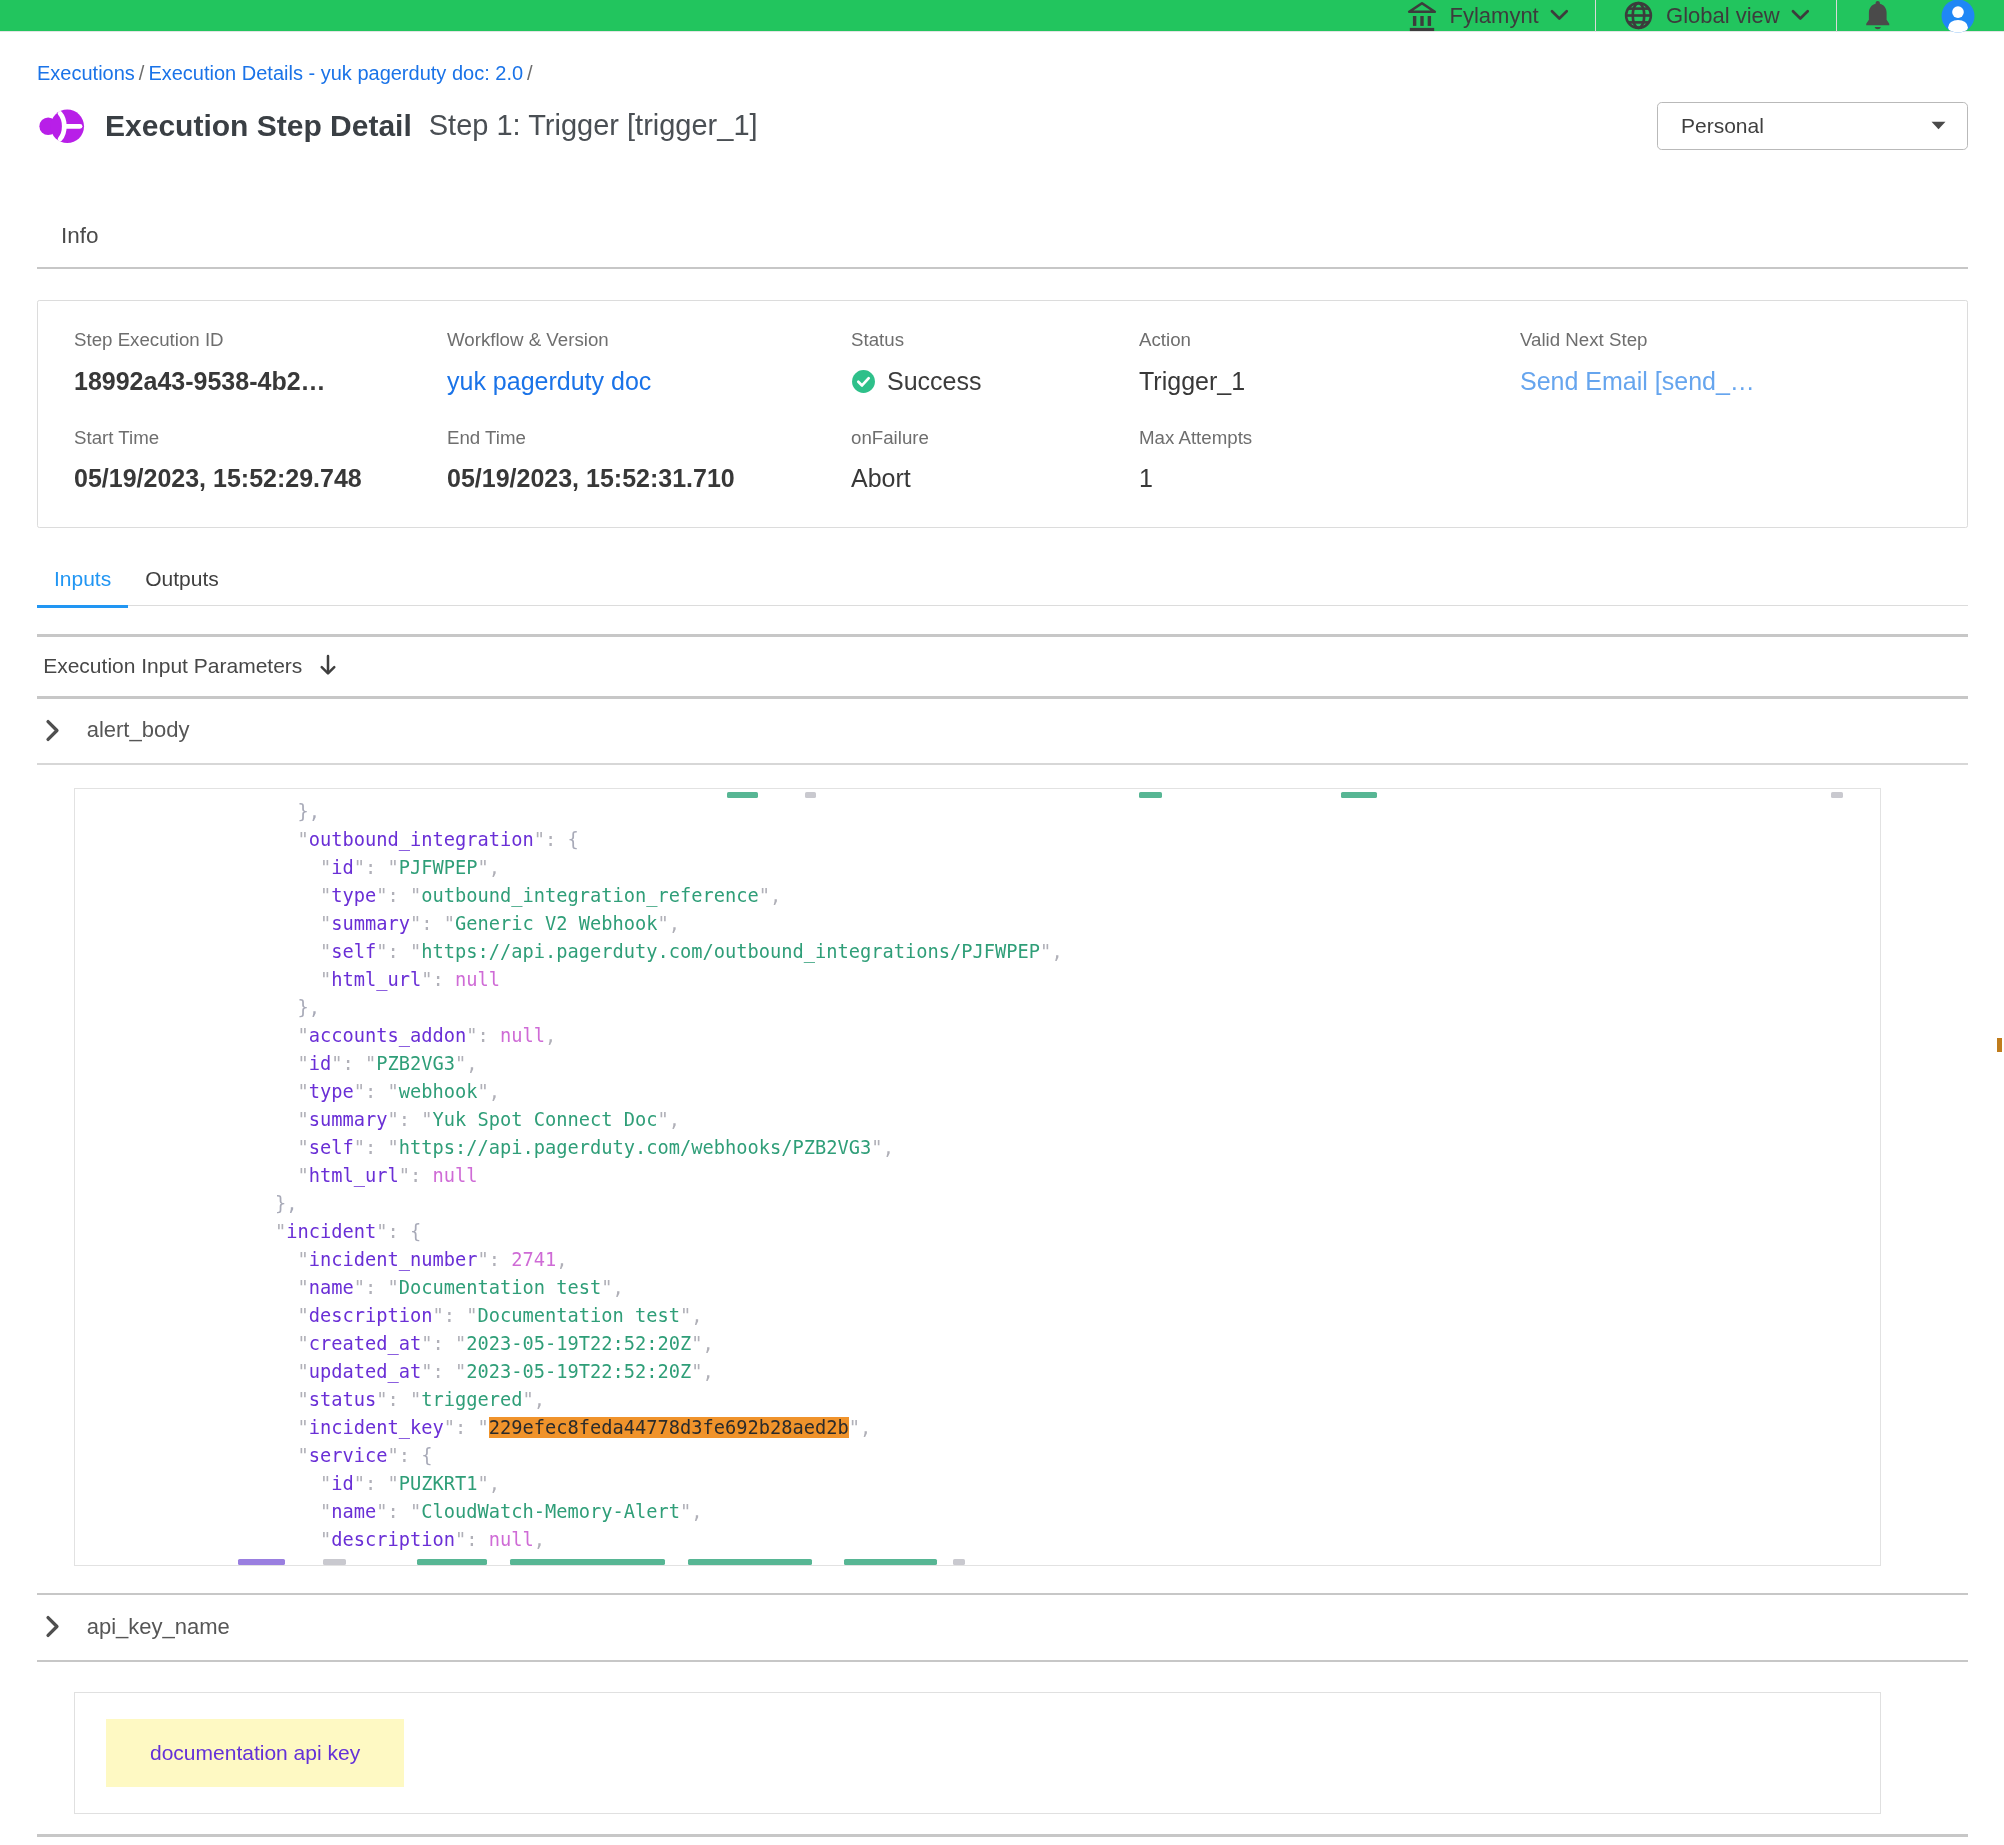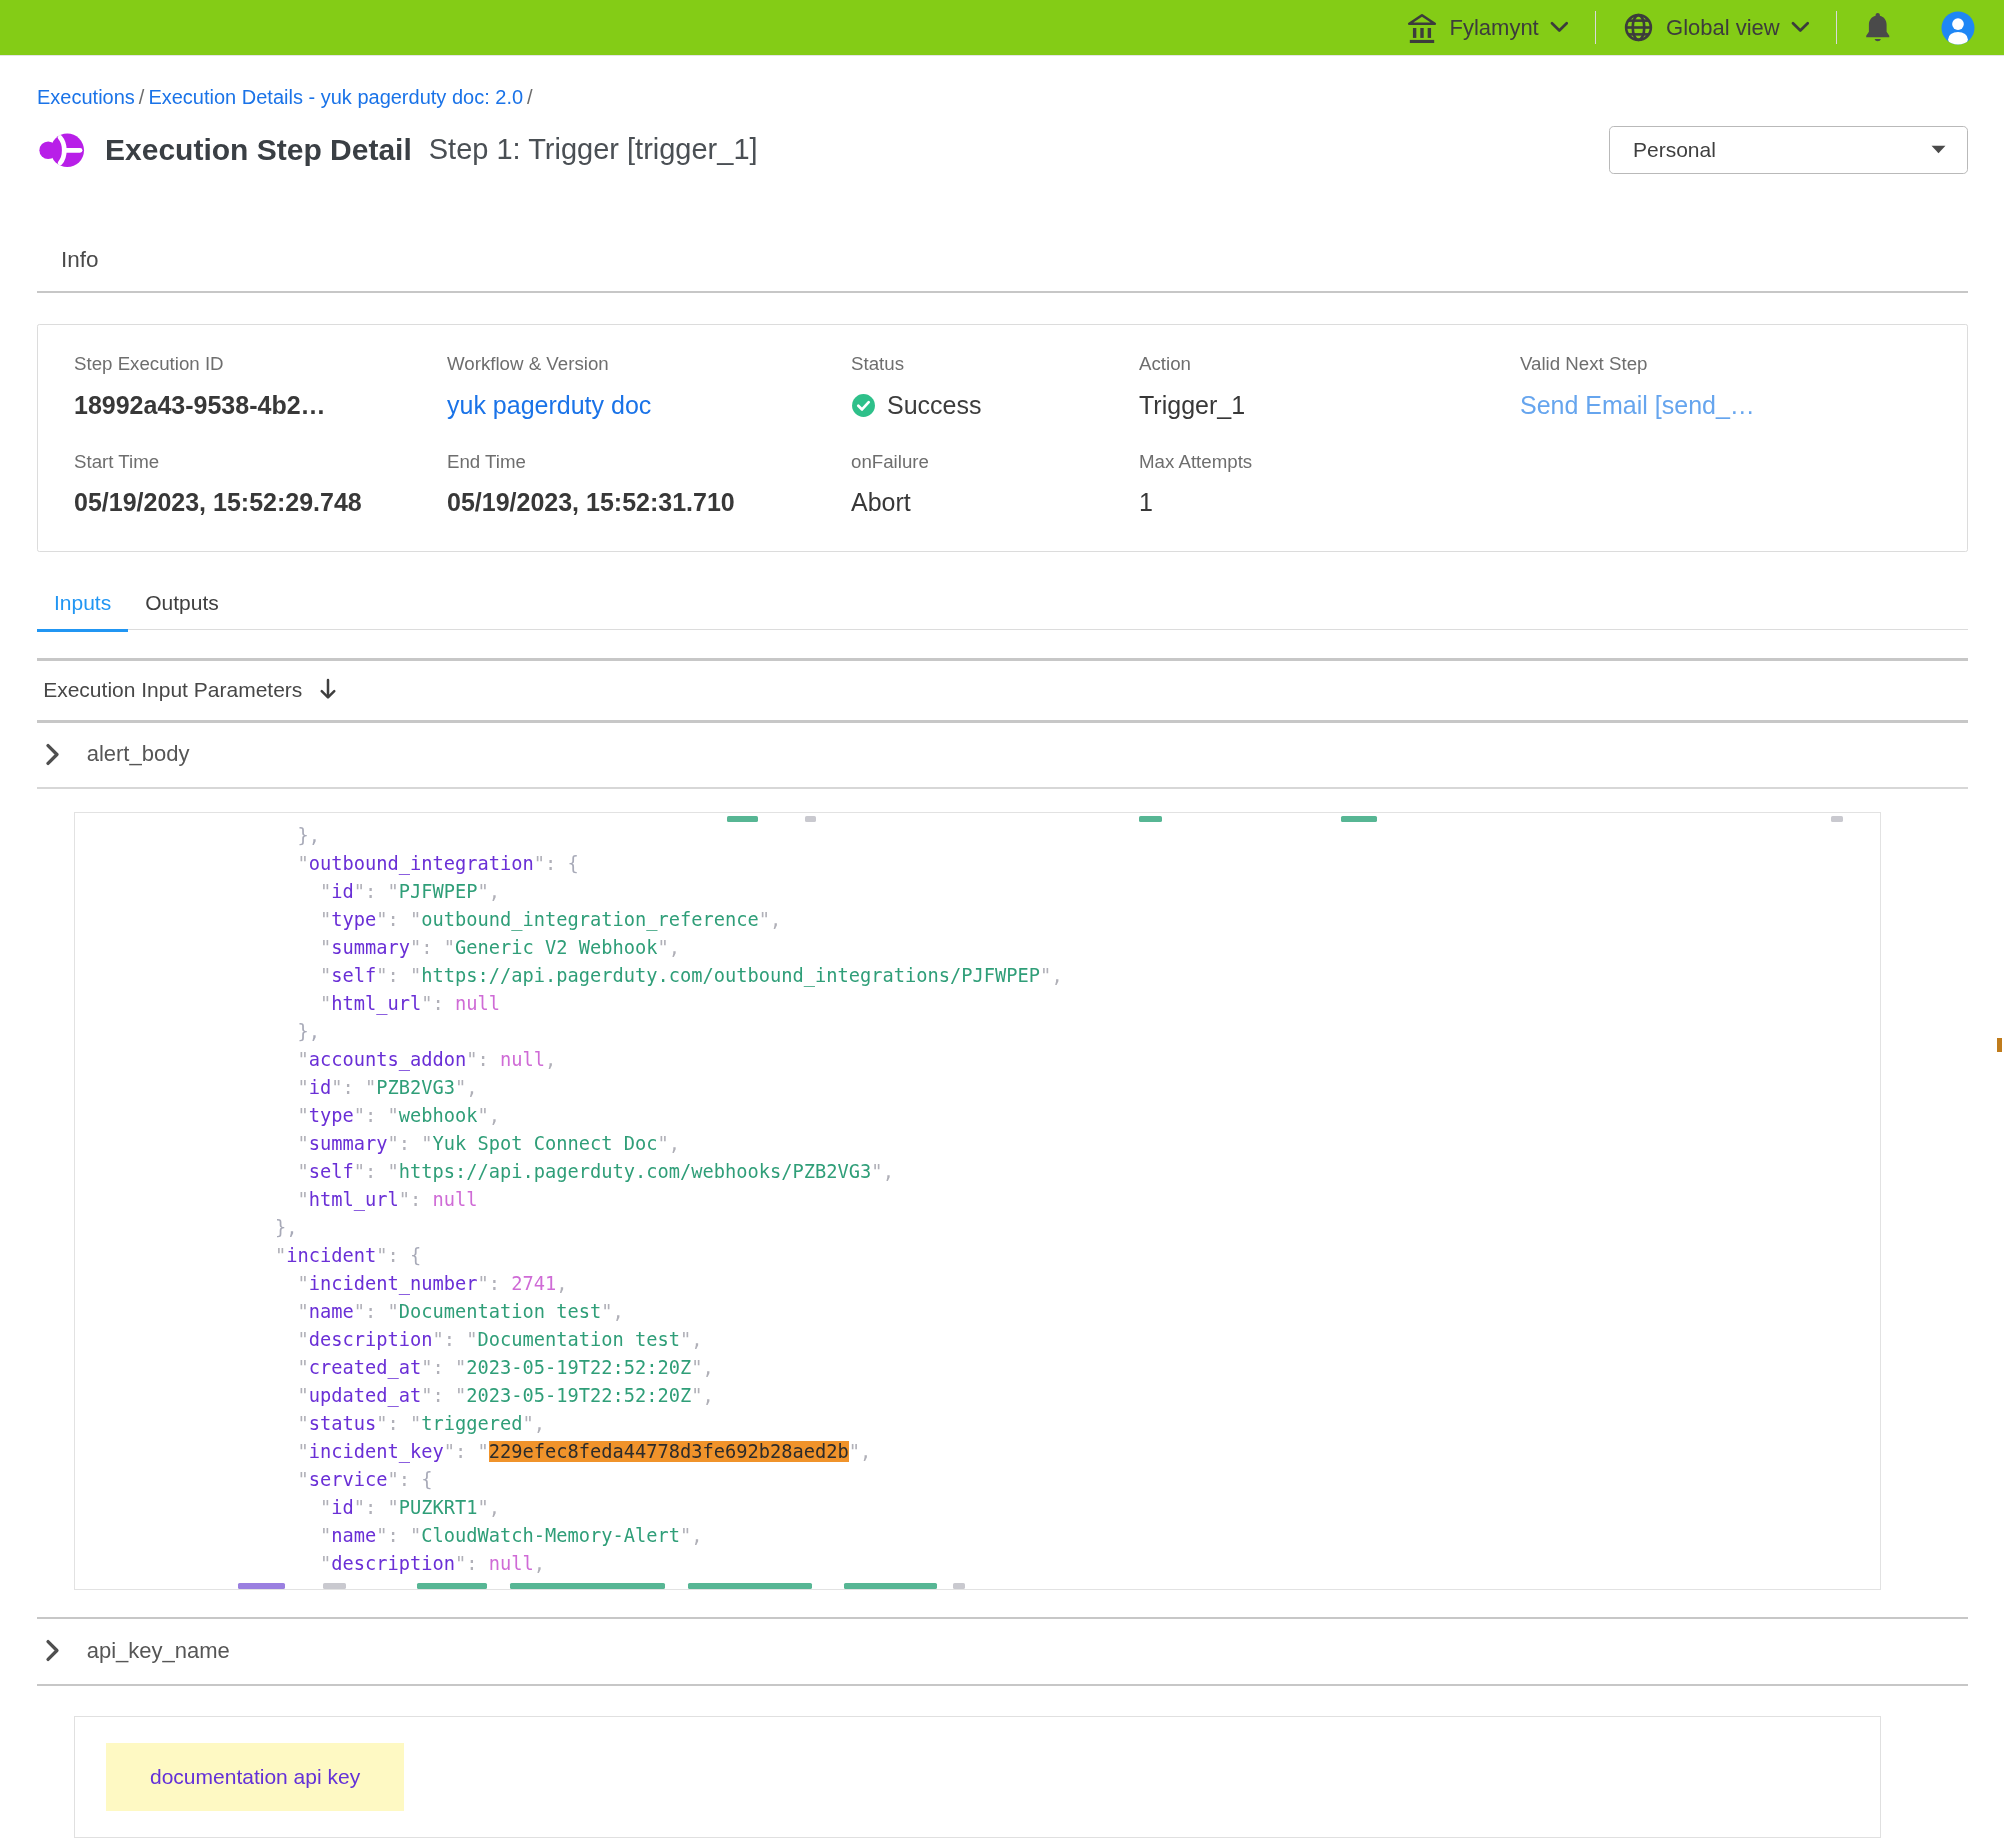--- a/index.html
+++ b/index.html
@@ -1,38 +1,38 @@
 <!DOCTYPE html>
 <html style="font-size:12.4px"><head>
 <meta charset="utf-8">
 <style>
   * { margin:0; padding:0; box-sizing:border-box; }
   html,body { width:2005px; height:1846px; background:#ffffff; overflow:hidden;
               font-family:"Liberation Sans", sans-serif; color:#3c3c3c; }
 
   
-  .topbar { height:56px; border-bottom:0.8px solid #e4e4e4; display:flex; align-items:center;
-            justify-content:flex-end; padding-right:29.5px; background:#84cc16; }
+  .topbar { height:32px; border-bottom:0.8px solid #e4e4e4; display:flex; align-items:center;
+            justify-content:flex-end; padding-right:29.5px; background:#22c55e; }
   .topbar .grp { display:flex; align-items:center; gap:11px; cursor:pointer; }
   .topbar .lbl { font-size:22px; color:#3c3c3c; }
   .tb-div { width:0.8px; height:33px; background:#d9d9d9; margin:0 26.4px; }
   .bell-wrap { margin-right:47px; }
 
   
   .main { padding:0 37px; }
 
   .breadcrumb { margin-top:29.5px; font-size:20px; display:flex; gap:4px; align-items:center; }
   .breadcrumb a { color:#1a73e8; text-decoration:none; cursor:pointer; }
   .breadcrumb .sep { color:#6d6d6d; }
 
   .title-row { margin-top:17px; display:flex; align-items:center; justify-content:space-between; }
   .title-left { display:flex; align-items:center; gap:17px; }
   .page-title { font-size:30px; font-weight:700; color:#3a3f44; }
   .page-subtitle { font-size:29px; font-weight:400; color:#4a4f54; margin-left:0; }
-  .scope-select { width:359px; height:48px; border:0.8px solid #b9b9b9; border-radius:4.7px;
+  .scope-select { width:311px; height:48px; border:0.8px solid #b9b9b9; border-radius:4.7px;
                   display:flex; align-items:center; justify-content:space-between;
                   padding:0 20px 0 23px; font-size:21px; color:#3f3f3f; cursor:pointer; background:#fff; }
 
   .info-heading { margin-top:73px; font-size:22.5px; color:#4a4a4a;margin-left:24px; }
   .divider { height:2.3px; background:#c7c7c7; }
   .divider.under-info { margin-top:18.7px; }
 
   .info-card { margin-top:31px; border:0.8px solid #dcdcdc; border-radius:2.3px;
                padding:28px 36px 34px 36px; background:#fff;
                display:grid; grid-template-columns:373px 404px 288px 381px 1fr; row-gap:31px; }

